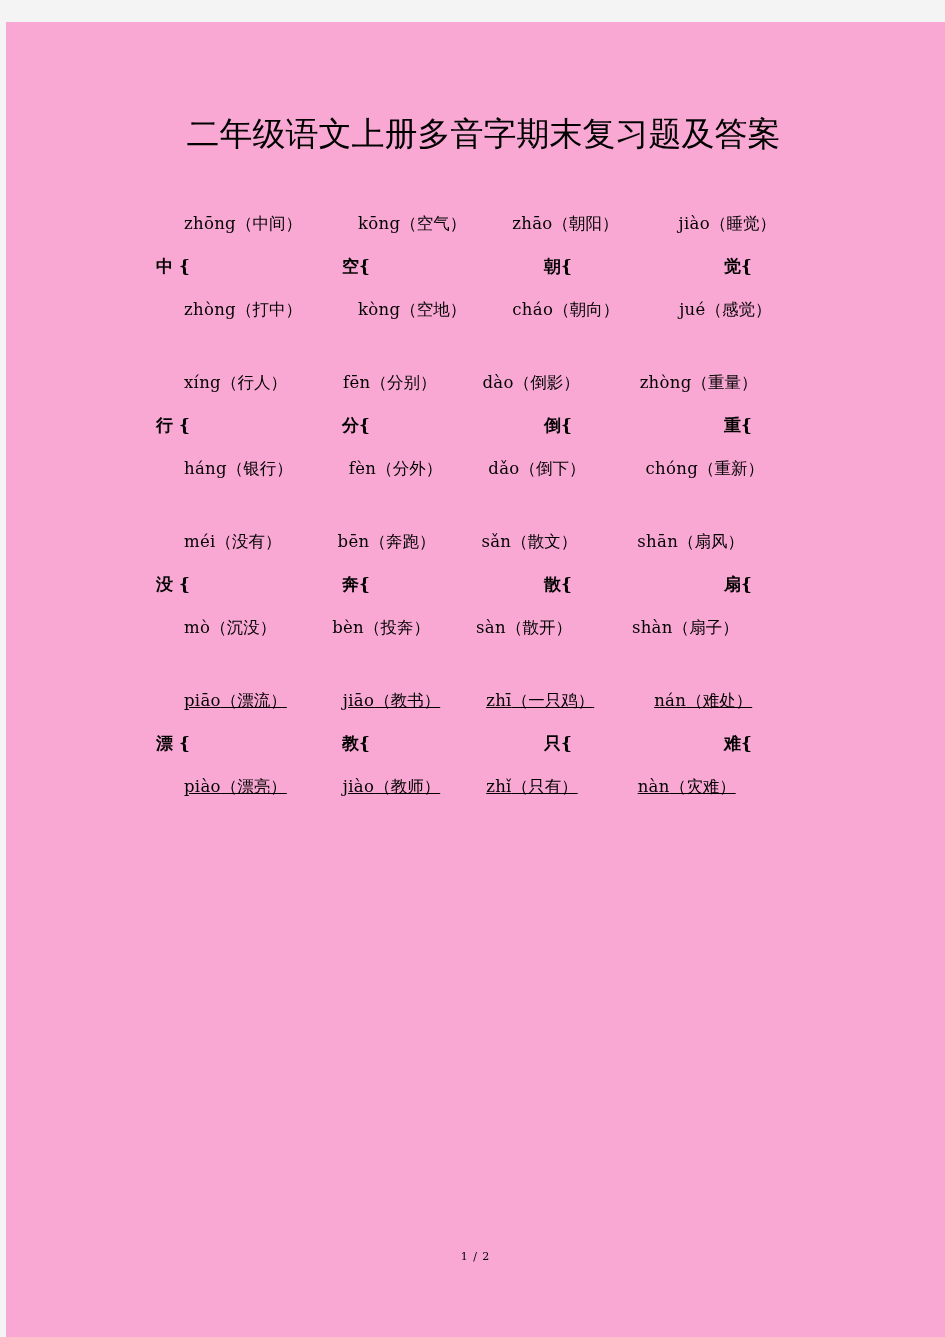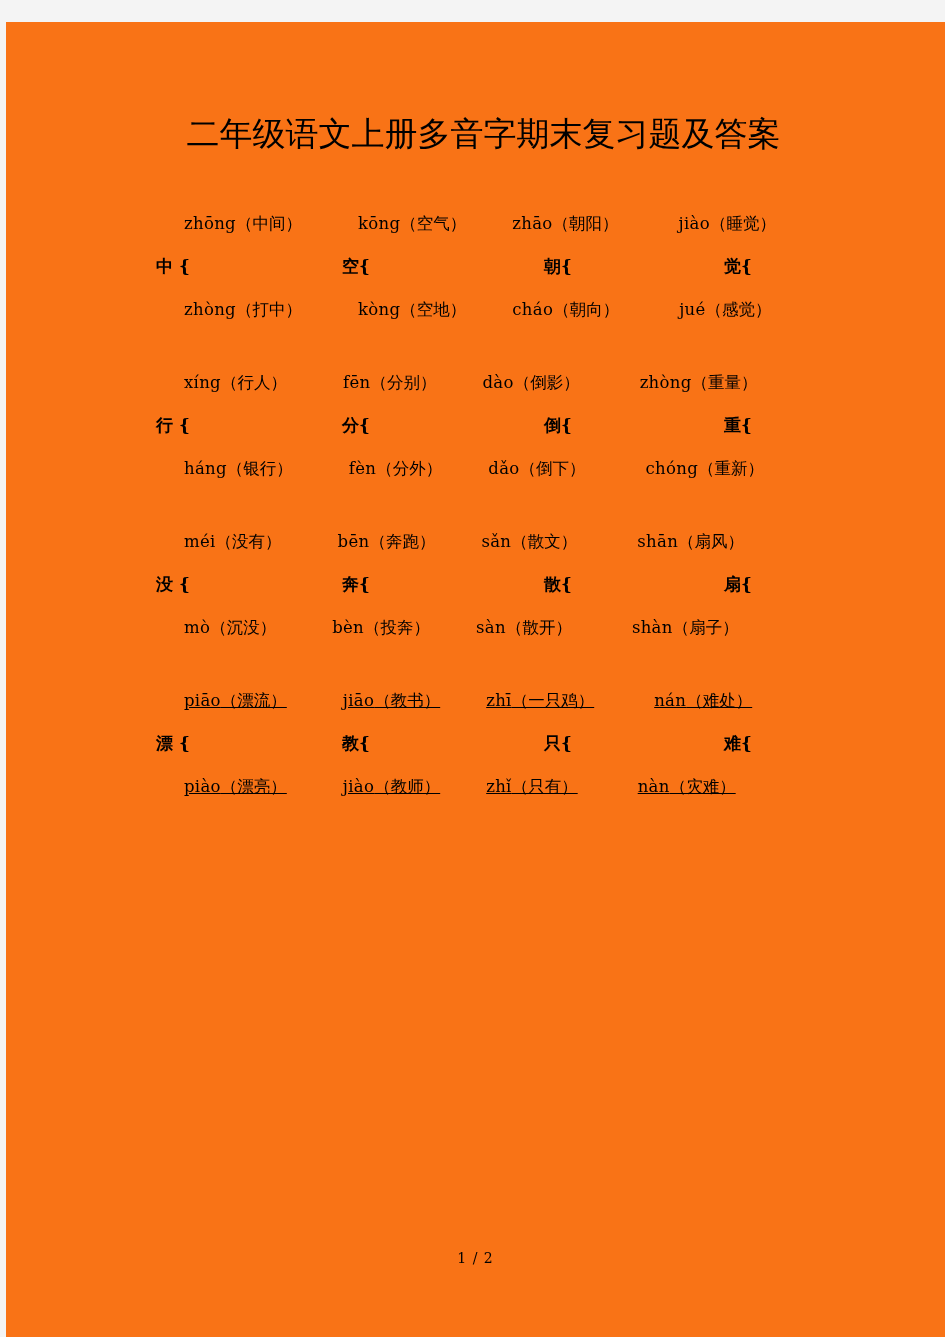--- a/index.html
+++ b/index.html
@@ -13,21 +13,21 @@
     overflow: hidden;
     font-family: "DejaVu Serif", "Liberation Serif", serif;
   }
 
   .page {
     position: absolute;
     left: 6px;
     top: 22px;
     width: 939px;
     height: 1315px;
-    background: #f97316;
+    background: #f9a8d4;
     box-sizing: border-box;
   }
 
   .page-inner {
     position: absolute;
     left: 150px;
     top: 90px;
     width: 655px;
   }
 
@@ -104,21 +104,21 @@
 
   .char-cell .brace { font-weight: bold; }
 
   
   .page-footer {
     position: absolute;
     left: 0;
     right: 0;
     top: 1228px;
     text-align: center;
-    font-size: 14px;
+    font-size: 11px;
     color: #000000;
     font-family: "DejaVu Serif", "Liberation Serif", serif;
     letter-spacing: 1px;
   }
 </style>
 </head>
 <body>
 
 <div class="page">
   <div class="page-inner">

